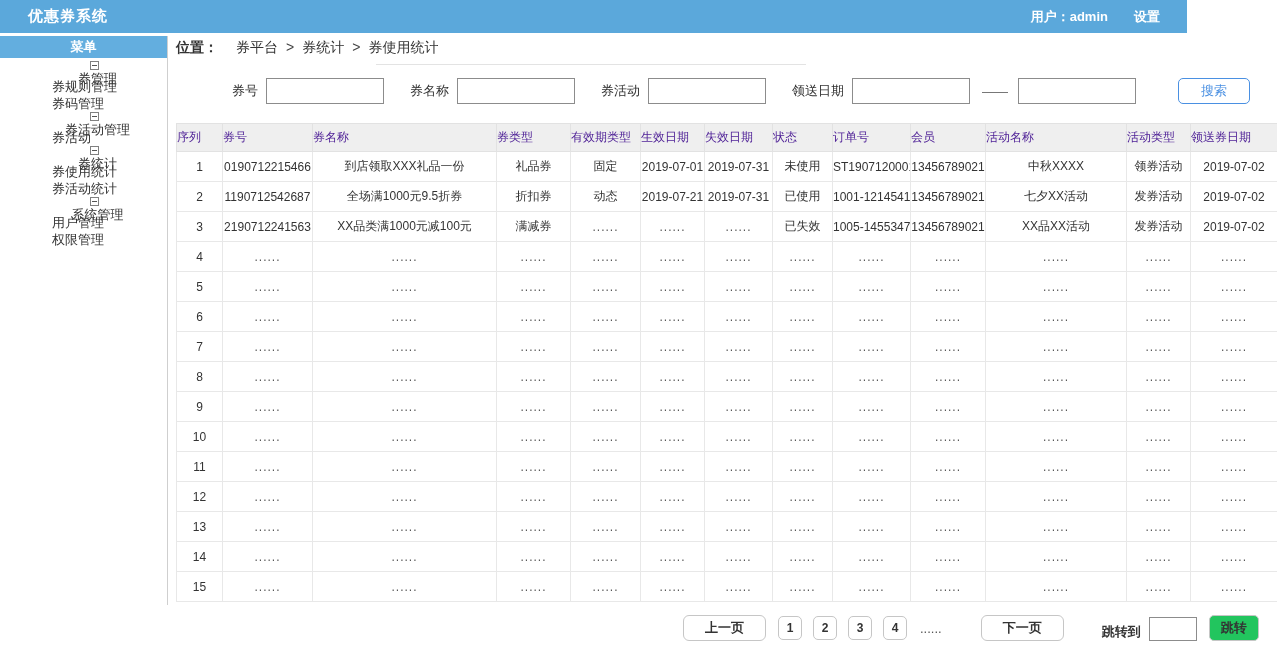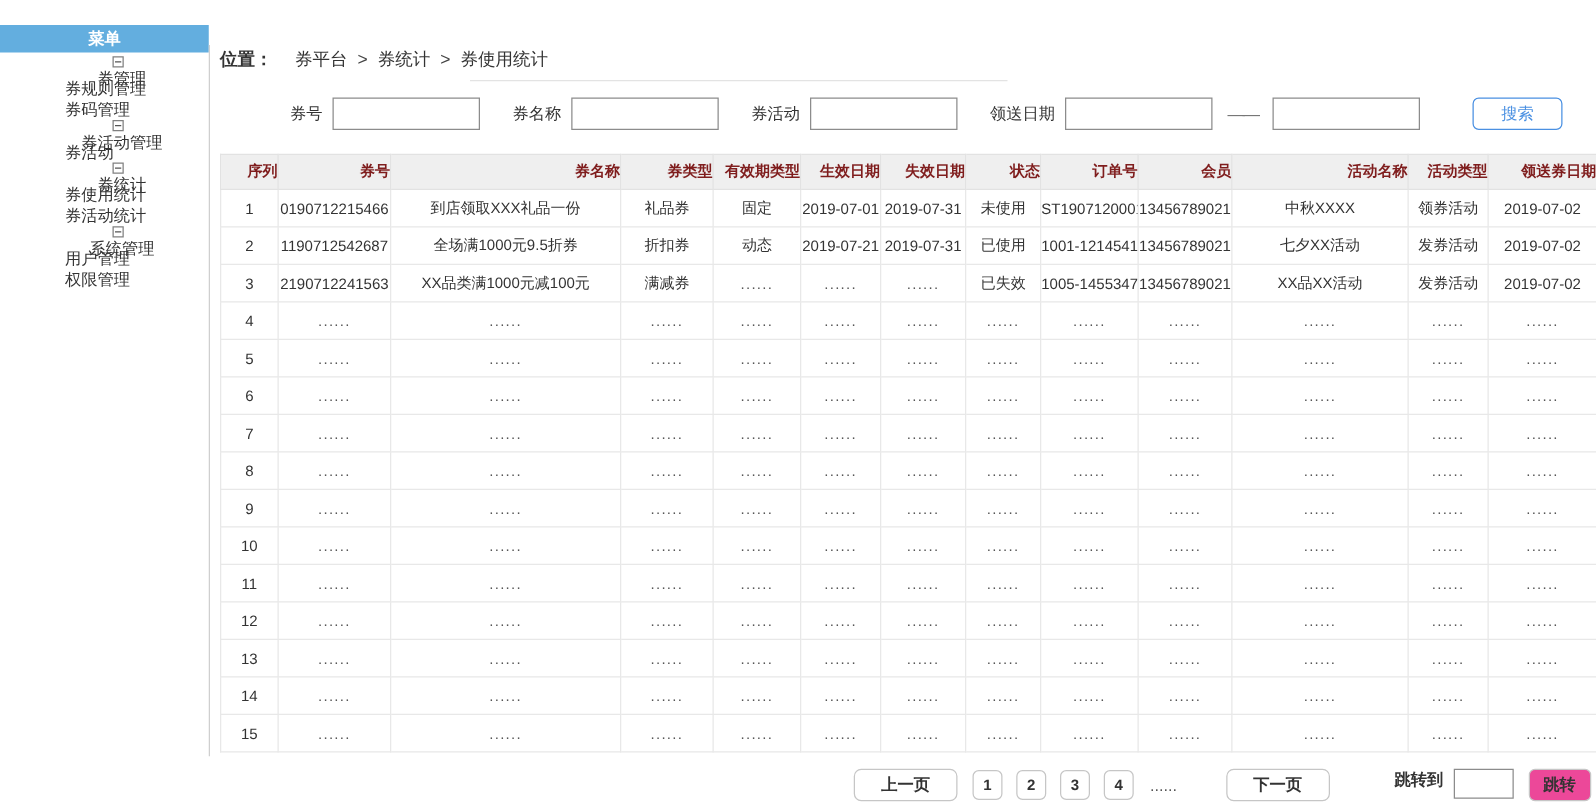--- a/index.html
+++ b/index.html
@@ -9,21 +9,21 @@
 
   
   .app-header { position:absolute; left:0; top:0; width:1187px; height:33px;
     background:#5ba8db; display:flex; align-items:center; justify-content:space-between; }
   .app-title { color:#fff; font-size:15px; font-weight:bold; padding-left:28px; letter-spacing:1px; }
   .header-right { display:flex; align-items:center; padding-right:27px; color:#fff; font-size:13px; font-weight:bold; }
   .user-info { margin-right:26px; }
   .settings-link { cursor:pointer; }
 
   
-  .sidebar { position:absolute; left:0; top:20px; width:167px; }
+  .sidebar { position:absolute; left:0; top:36px; width:167px; }
   .sidebar-header { height:22px; background:#63aedf; color:#fff; font-size:13px; font-weight:bold;
     display:flex; align-items:center; justify-content:center; }
   .menu-tree { padding-top:3px; }
   .menu-item { height:17px; display:flex; align-items:center; font-size:13px; cursor:pointer; }
   .menu-item.group { padding-left:28px;flex-direction:column; }
   .menu-item.child { padding-left:52px; }
   .tree-toggle { width:9px; height:9px; border:1px solid #808080; background:#fff;
     display:inline-block; position:relative; margin-right:7px; flex:0 0 auto; }
   .tree-toggle::after { content:""; position:absolute; left:1px; right:1px; top:3px; border-top:1px solid #555; }
   .v-divider { position:absolute; left:167px; top:36px; width:1px; height:569px; background:#cfcfcf; }
@@ -41,46 +41,53 @@
   .field-group { display:flex; align-items:center; margin-right:26px; }
   .field-label { margin-right:8px; white-space:nowrap; }
   .search-input, .date-input { width:118px; height:26px; border:1px solid #8c8c8c; background:#fff; padding:0 4px; font-size:12px; }
   .date-sep { margin:0 12px; color:#777; letter-spacing:-2px; font-size:14px; }
   .search-btn { margin-left:16px; width:72px; height:26px; background:#fff; border:1px solid #4a90e2;
     border-radius:5px; color:#4a90e2; font-size:13px; cursor:pointer;
     font-family:Liberation Sans, sans-serif; }
 
   
   .data-table { margin-top:19px; width:1101px; table-layout:fixed; border-collapse:collapse; font-size:12px; }
-  .data-table th { height:28px; background:#efefef; border:1px solid #e2e2e2; font-weight:bold; text-align:right; color:#7f1d1d; }
+  .data-table th { height:28px; background:#efefef; border:1px solid #e2e2e2; font-weight:normal; text-align:left; color:#4c1d95; }
   .data-table td { height:30px; border:1px solid #e8e8e8; text-align:center; color:#333;
     overflow:hidden; white-space:nowrap; }
   .data-table td.dots { color:#555; letter-spacing:1px; }
 
   
   .pagination { margin-top:13px; display:flex; align-items:center; padding-left:478px; font-size:13px; }
   .pg-btn { height:26px; padding:0 21px; background:#fff; border:1px solid #c6c6c6; border-radius:6px;
     color:#333; font-size:13px; font-weight:bold; cursor:pointer; margin-right:12px;
     font-family:"Liberation Sans","DejaVu Sans",sans-serif;margin-left:29px; }
   .pg-num { width:24px; height:24px; padding:0; background:#fff; border:1px solid #c6c6c6; border-radius:5px;
     color:#333; font-size:12px; font-weight:bold; cursor:pointer; margin-right:11px;
     font-family:"Liberation Sans","DejaVu Sans",sans-serif; }
   .pg-ellipsis { margin:0 10px 0 2px; color:#555; }
-  .jump-group { display:flex; align-items:flex-start; margin-left:40px; }
+  .jump-group { display:flex; align-items:flex-end; margin-left:26px; }
   .jump-label { font-weight:bold; margin-right:8px; }
   .jump-input { width:48px; height:24px; border:1px solid #8c8c8c; margin-right:12px; padding:0 3px; font-size:12px; }
-  .jump-btn { height:26px; padding:0 11px; background:#ec4899; border:1px solid #c6c6c6; border-radius:5px;
+  .jump-btn { height:26px; padding:0 11px; background:#22c55e; border:1px solid #c6c6c6; border-radius:5px;
     color:#333; font-size:13px; font-weight:bold; cursor:pointer;
     font-family:"Liberation Sans","DejaVu Sans",sans-serif; }
 </style>
 </head>
 <body>
 
 <div class="page">
 
+  <header class="app-header">
+    <div class="app-title">优惠券系统</div>
+    <div class="header-right">
+      <span class="user-info"><span>用户：</span><span>admin</span></span>
+      <span class="settings-link">设置</span>
+    </div>
+  </header>
 
   <aside class="sidebar">
     <div class="sidebar-header">菜单</div>
     <nav class="menu-tree" id="menu-tree">
         <div class="menu-item group">
           <span class="tree-toggle"></span>
           <span class="menu-label">券管理</span>
         </div>
         <div class="menu-item child">
           <span class="menu-label">券规则管理</span>

